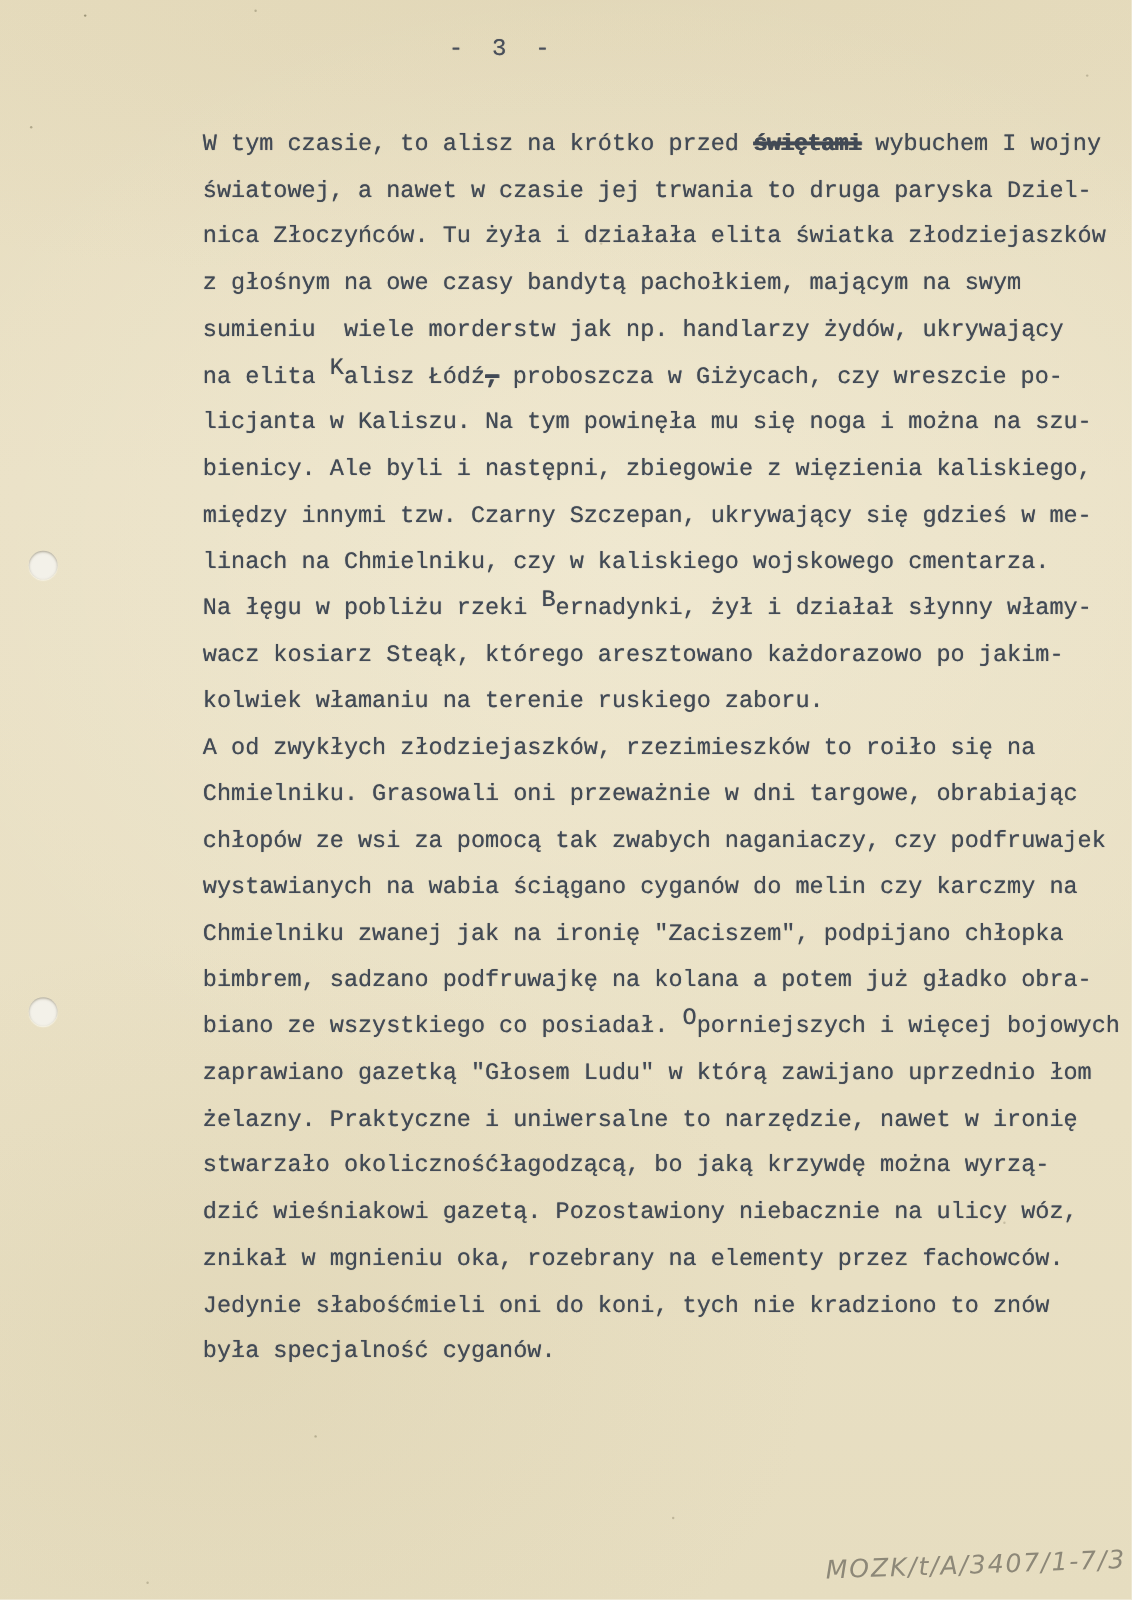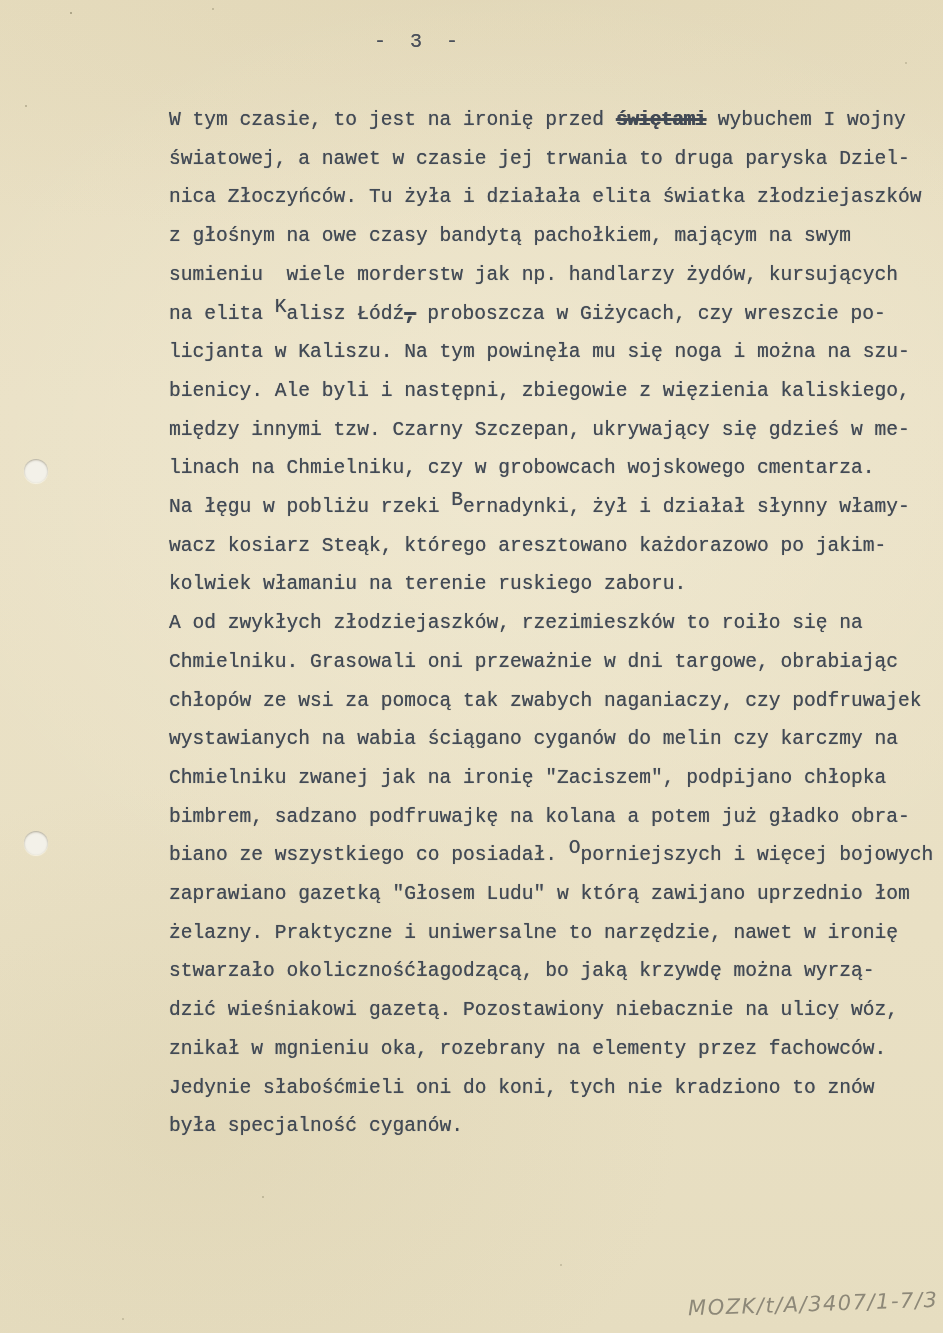--- a/index.html
+++ b/index.html
@@ -110,30 +110,30 @@
 
 <div class="page">
   <div class="specks"></div>
 
   <div class="punch-hole hole-top"></div>
   <div class="punch-hole hole-bottom"></div>
 
   <div class="page-number">- 3 -</div>
 
   <div class="typed-text">
-      <div class="line"><span>W tym czasie, to jest na ironię przed </span><span class="struck">świętami</span><span> wybuchem I wojny</span></div>
+      <div class="line"><span>W tym czasie, to alisz na krótko przed </span><span class="struck">świętami</span><span> wybuchem I wojny</span></div>
       <div class="line"><span>światowej, a nawet w czasie jej trwania to druga paryska Dziel-</span></div>
       <div class="line"><span>nica Złoczyńców. Tu żyła i działała elita światka złodziejaszków</span></div>
       <div class="line"><span>z głośnym na owe czasy bandytą pachołkiem, mającym na swym</span></div>
-      <div class="line"><span>sumieniu  wiele morderstw jak np. handlarzy żydów, kursujących</span></div>
+      <div class="line"><span>sumieniu  wiele morderstw jak np. handlarzy żydów, ukrywający</span></div>
       <div class="line"><span>na elita </span><span class="sup">K</span><span>alisz Łódź</span><span class="struck">,</span><span> proboszcza w Giżycach, czy wreszcie po-</span></div>
       <div class="line"><span>licjanta w Kaliszu. Na tym powinęła mu się noga i można na szu-</span></div>
       <div class="line"><span>bienicy. Ale byli i następni, zbiegowie z więzienia kaliskiego,</span></div>
       <div class="line"><span>między innymi tzw. Czarny Szczepan, ukrywający się gdzieś w me-</span></div>
-      <div class="line"><span>linach na Chmielniku, czy w grobowcach wojskowego cmentarza.</span></div>
+      <div class="line"><span>linach na Chmielniku, czy w kaliskiego wojskowego cmentarza.</span></div>
       <div class="line"><span>Na łęgu w pobliżu rzeki </span><span class="sup">B</span><span>ernadynki, żył i działał słynny włamy-</span></div>
       <div class="line"><span>wacz kosiarz Steąk, którego aresztowano każdorazowo po jakim-</span></div>
       <div class="line"><span>kolwiek włamaniu na terenie ruskiego zaboru.</span></div>
       <div class="line"><span>A od zwykłych złodziejaszków, rzezimieszków to roiło się na</span></div>
       <div class="line"><span>Chmielniku. Grasowali oni przeważnie w dni targowe, obrabiając</span></div>
       <div class="line"><span>chłopów ze wsi za pomocą tak zwabych naganiaczy, czy podfruwajek</span></div>
       <div class="line"><span>wystawianych na wabia ściągano cyganów do melin czy karczmy na</span></div>
       <div class="line"><span>Chmielniku zwanej jak na ironię "Zaciszem", podpijano chłopka</span></div>
       <div class="line"><span>bimbrem, sadzano podfruwajkę na kolana a potem już gładko obra-</span></div>
       <div class="line"><span>biano ze wszystkiego co posiadał. </span><span class="sup">O</span><span>porniejszych i więcej bojowych</span></div>

